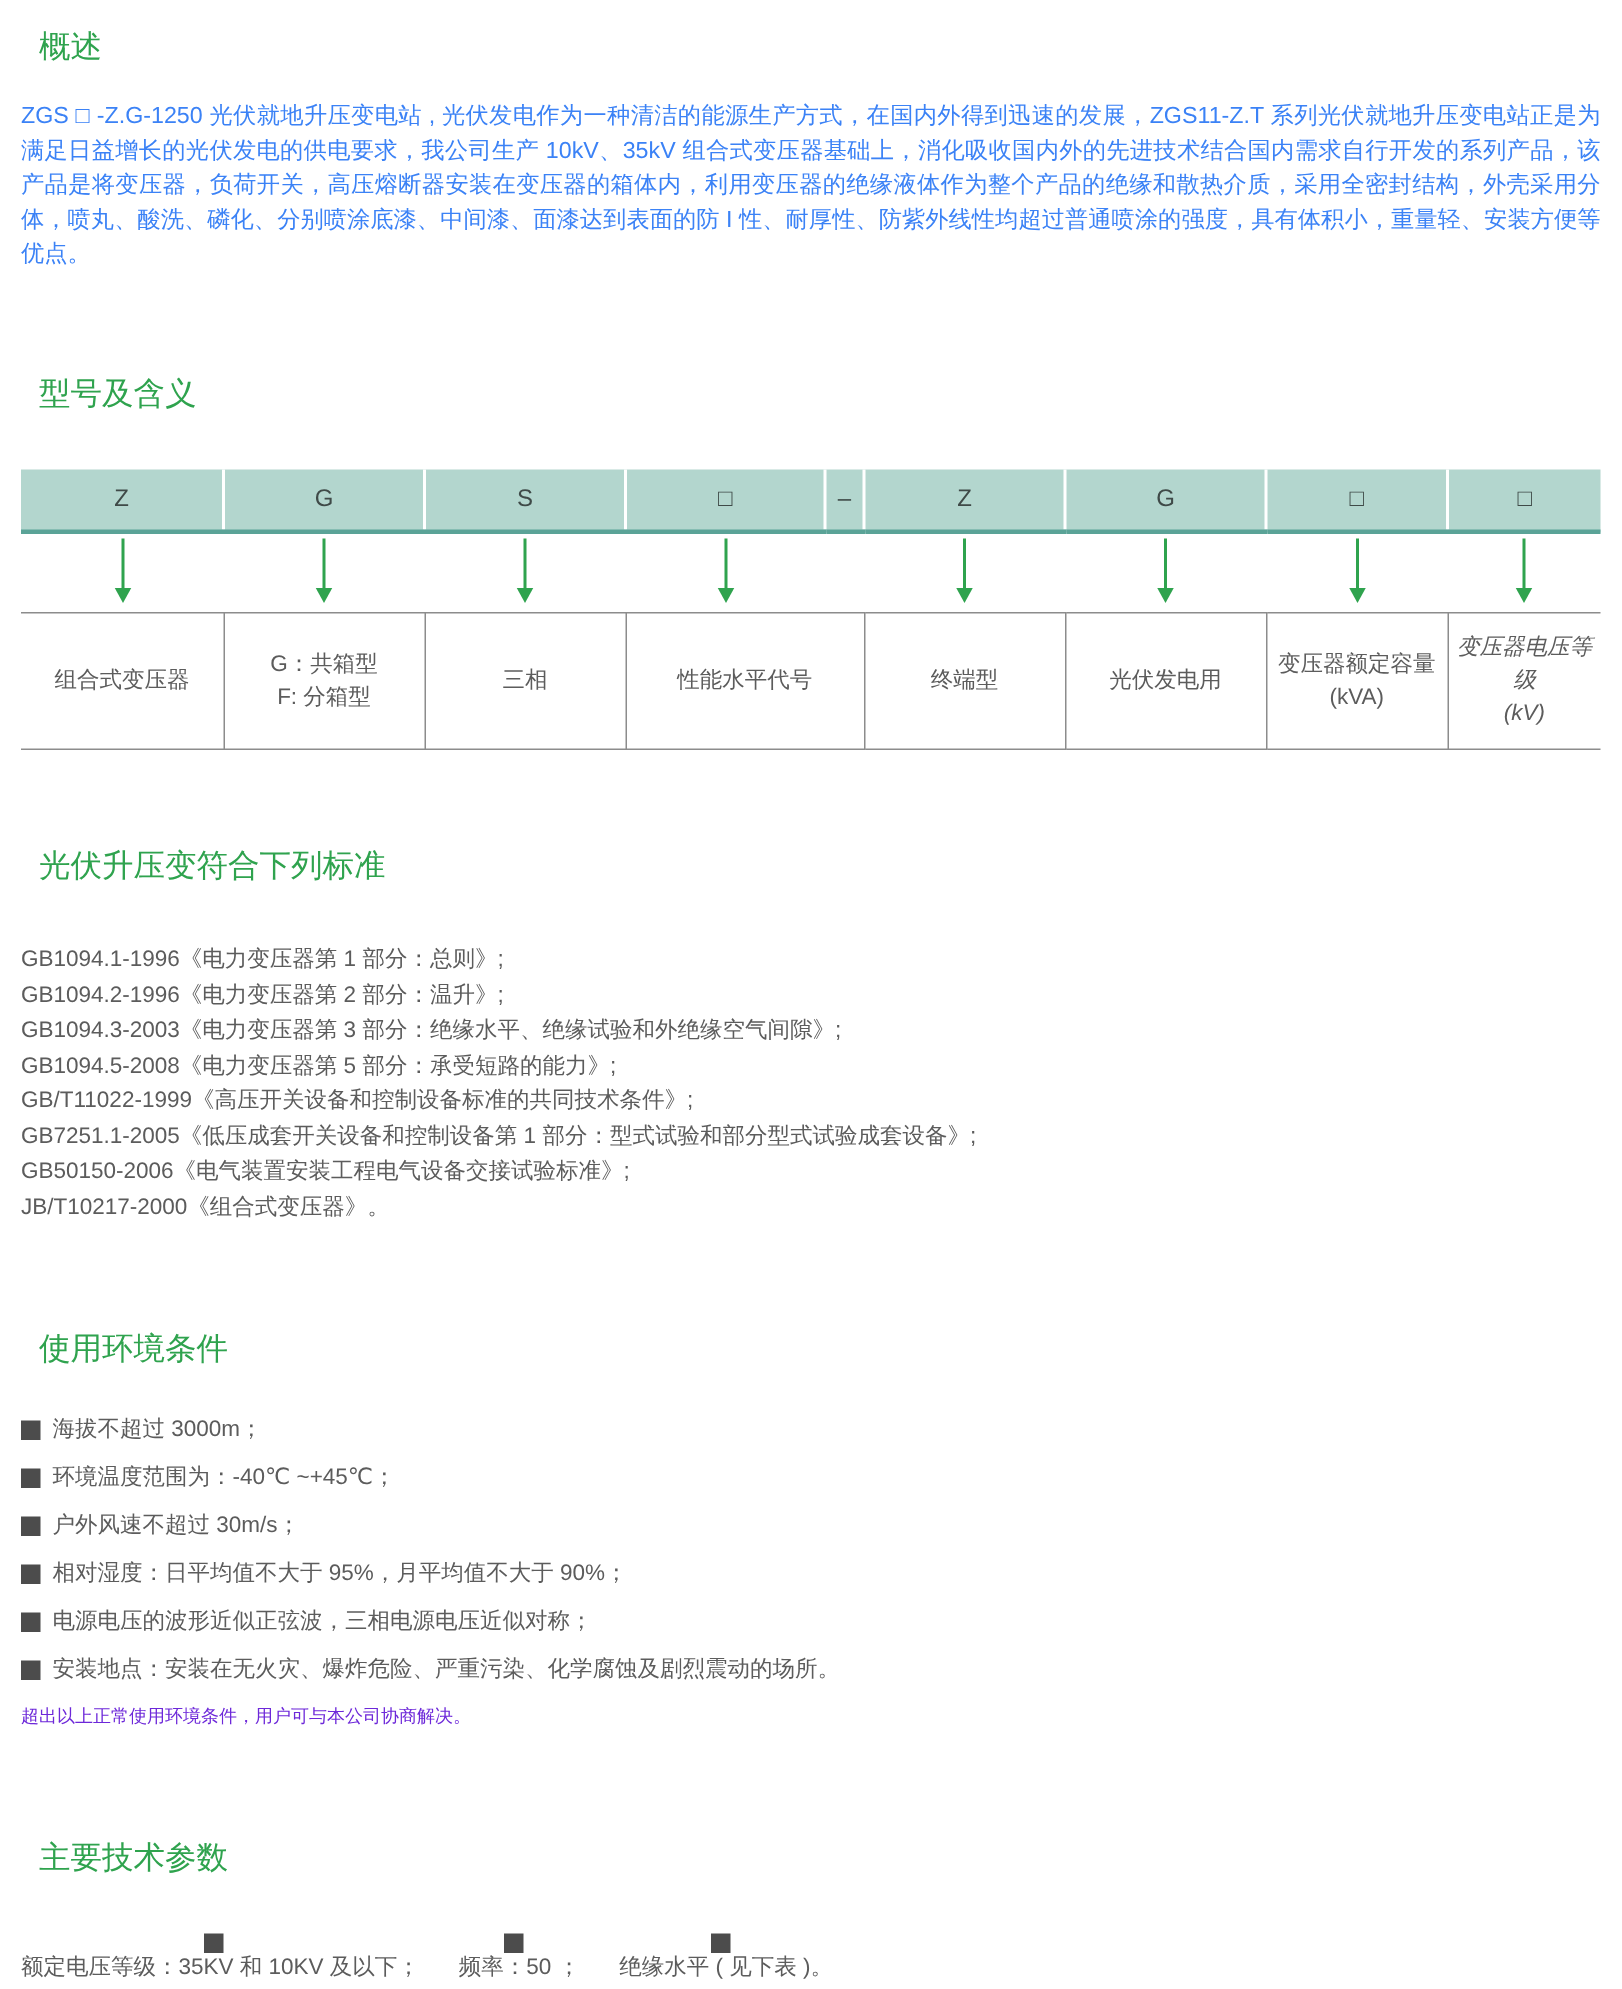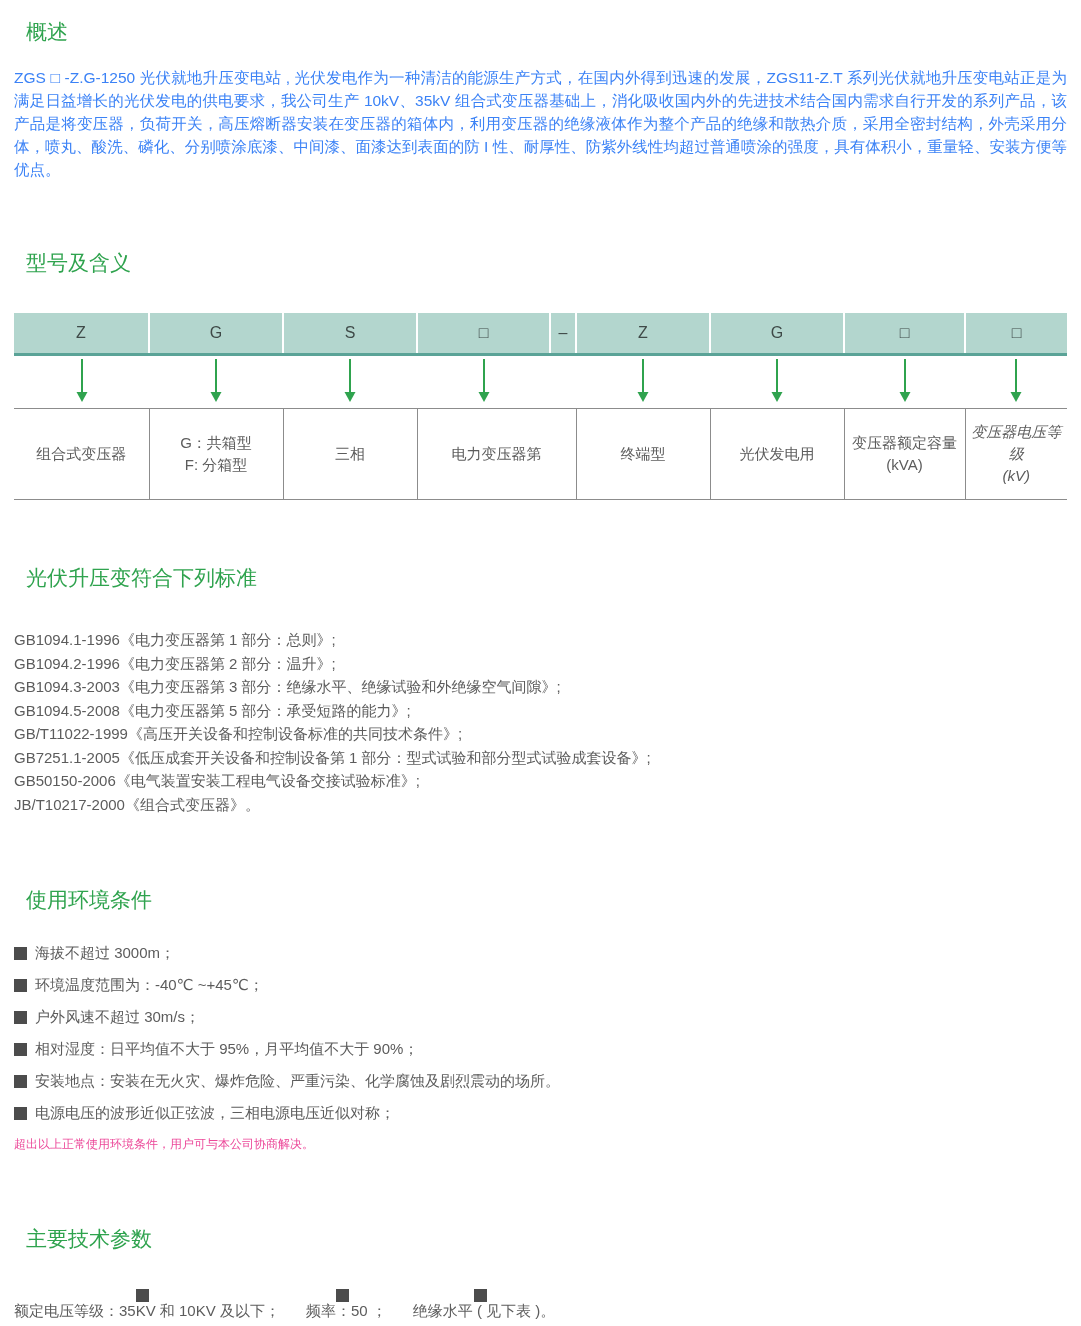--- a/index.html
+++ b/index.html
@@ -86,21 +86,21 @@
   }
   .bullet-square{
     display:inline-block;
     width:13px;height:13px;
     background:#4c4c4c;
     margin-right:8px;
     flex:0 0 auto;
   }
   .env-note{
     font-size:12px;
-    color:#ec4899;
+    color:#6d28d9;
     margin-top:3px;
   }
 
   
   .param-line{
     font-size:15px;
     color:#5c5c5c;
     display:flex;
     align-items:center;
   }
@@ -204,21 +204,21 @@
       <td class="arrow-cell"><span class="arrow-icon"><svg width="14" height="46" viewBox="0 0 14 46">
                 <line x1="7" y1="2" x2="7" y2="36" stroke="#2fa34e" stroke-width="2"></line>
                 <polygon points="1.5,35 12.5,35 7,45" fill="#2fa34e"></polygon>
               </svg></span></td>
     </tr>
     <tr>
       <td class="desc-cell">组合式变压器</td>
       <td class="desc-cell">G：共箱型
 F: 分箱型</td>
       <td class="desc-cell">三相</td>
-      <td class="desc-cell" colspan="2">电力变压器第</td>
+      <td class="desc-cell" colspan="2">性能水平代号</td>
       <td class="desc-cell">终端型</td>
       <td class="desc-cell">光伏发电用</td>
       <td class="desc-cell">变压器额定容量
 (kVA)</td>
       <td class="desc-cell last">变压器电压等级
 (kV)</td>
     </tr>
   </tbody>
     </table>
 
@@ -253,25 +253,25 @@
     <li>
         <span class="bullet-square"></span>
         <span>户外风速不超过 30m/s；</span>
       </li>
     <li>
         <span class="bullet-square"></span>
         <span>相对湿度：日平均值不大于 95%，月平均值不大于 90%；</span>
       </li>
     <li>
         <span class="bullet-square"></span>
+        <span>电源电压的波形近似正弦波，三相电源电压近似对称；</span>
+      </li>
+    <li>
+        <span class="bullet-square"></span>
         <span>安装地点：安装在无火灾、爆炸危险、严重污染、化学腐蚀及剧烈震动的场所。</span>
-      </li>
-    <li>
-        <span class="bullet-square"></span>
-        <span>电源电压的波形近似正弦波，三相电源电压近似对称；</span>
       </li>
   </ul>
   <div class="env-note">超出以上正常使用环境条件，用户可与本公司协商解决。</div>
 
   <div class="sp-7"></div>
 
   <h2 class="sec-title">主要技术参数</h2>
   <div class="sp-8"></div>
   <div class="param-line">
     <span class="item">

